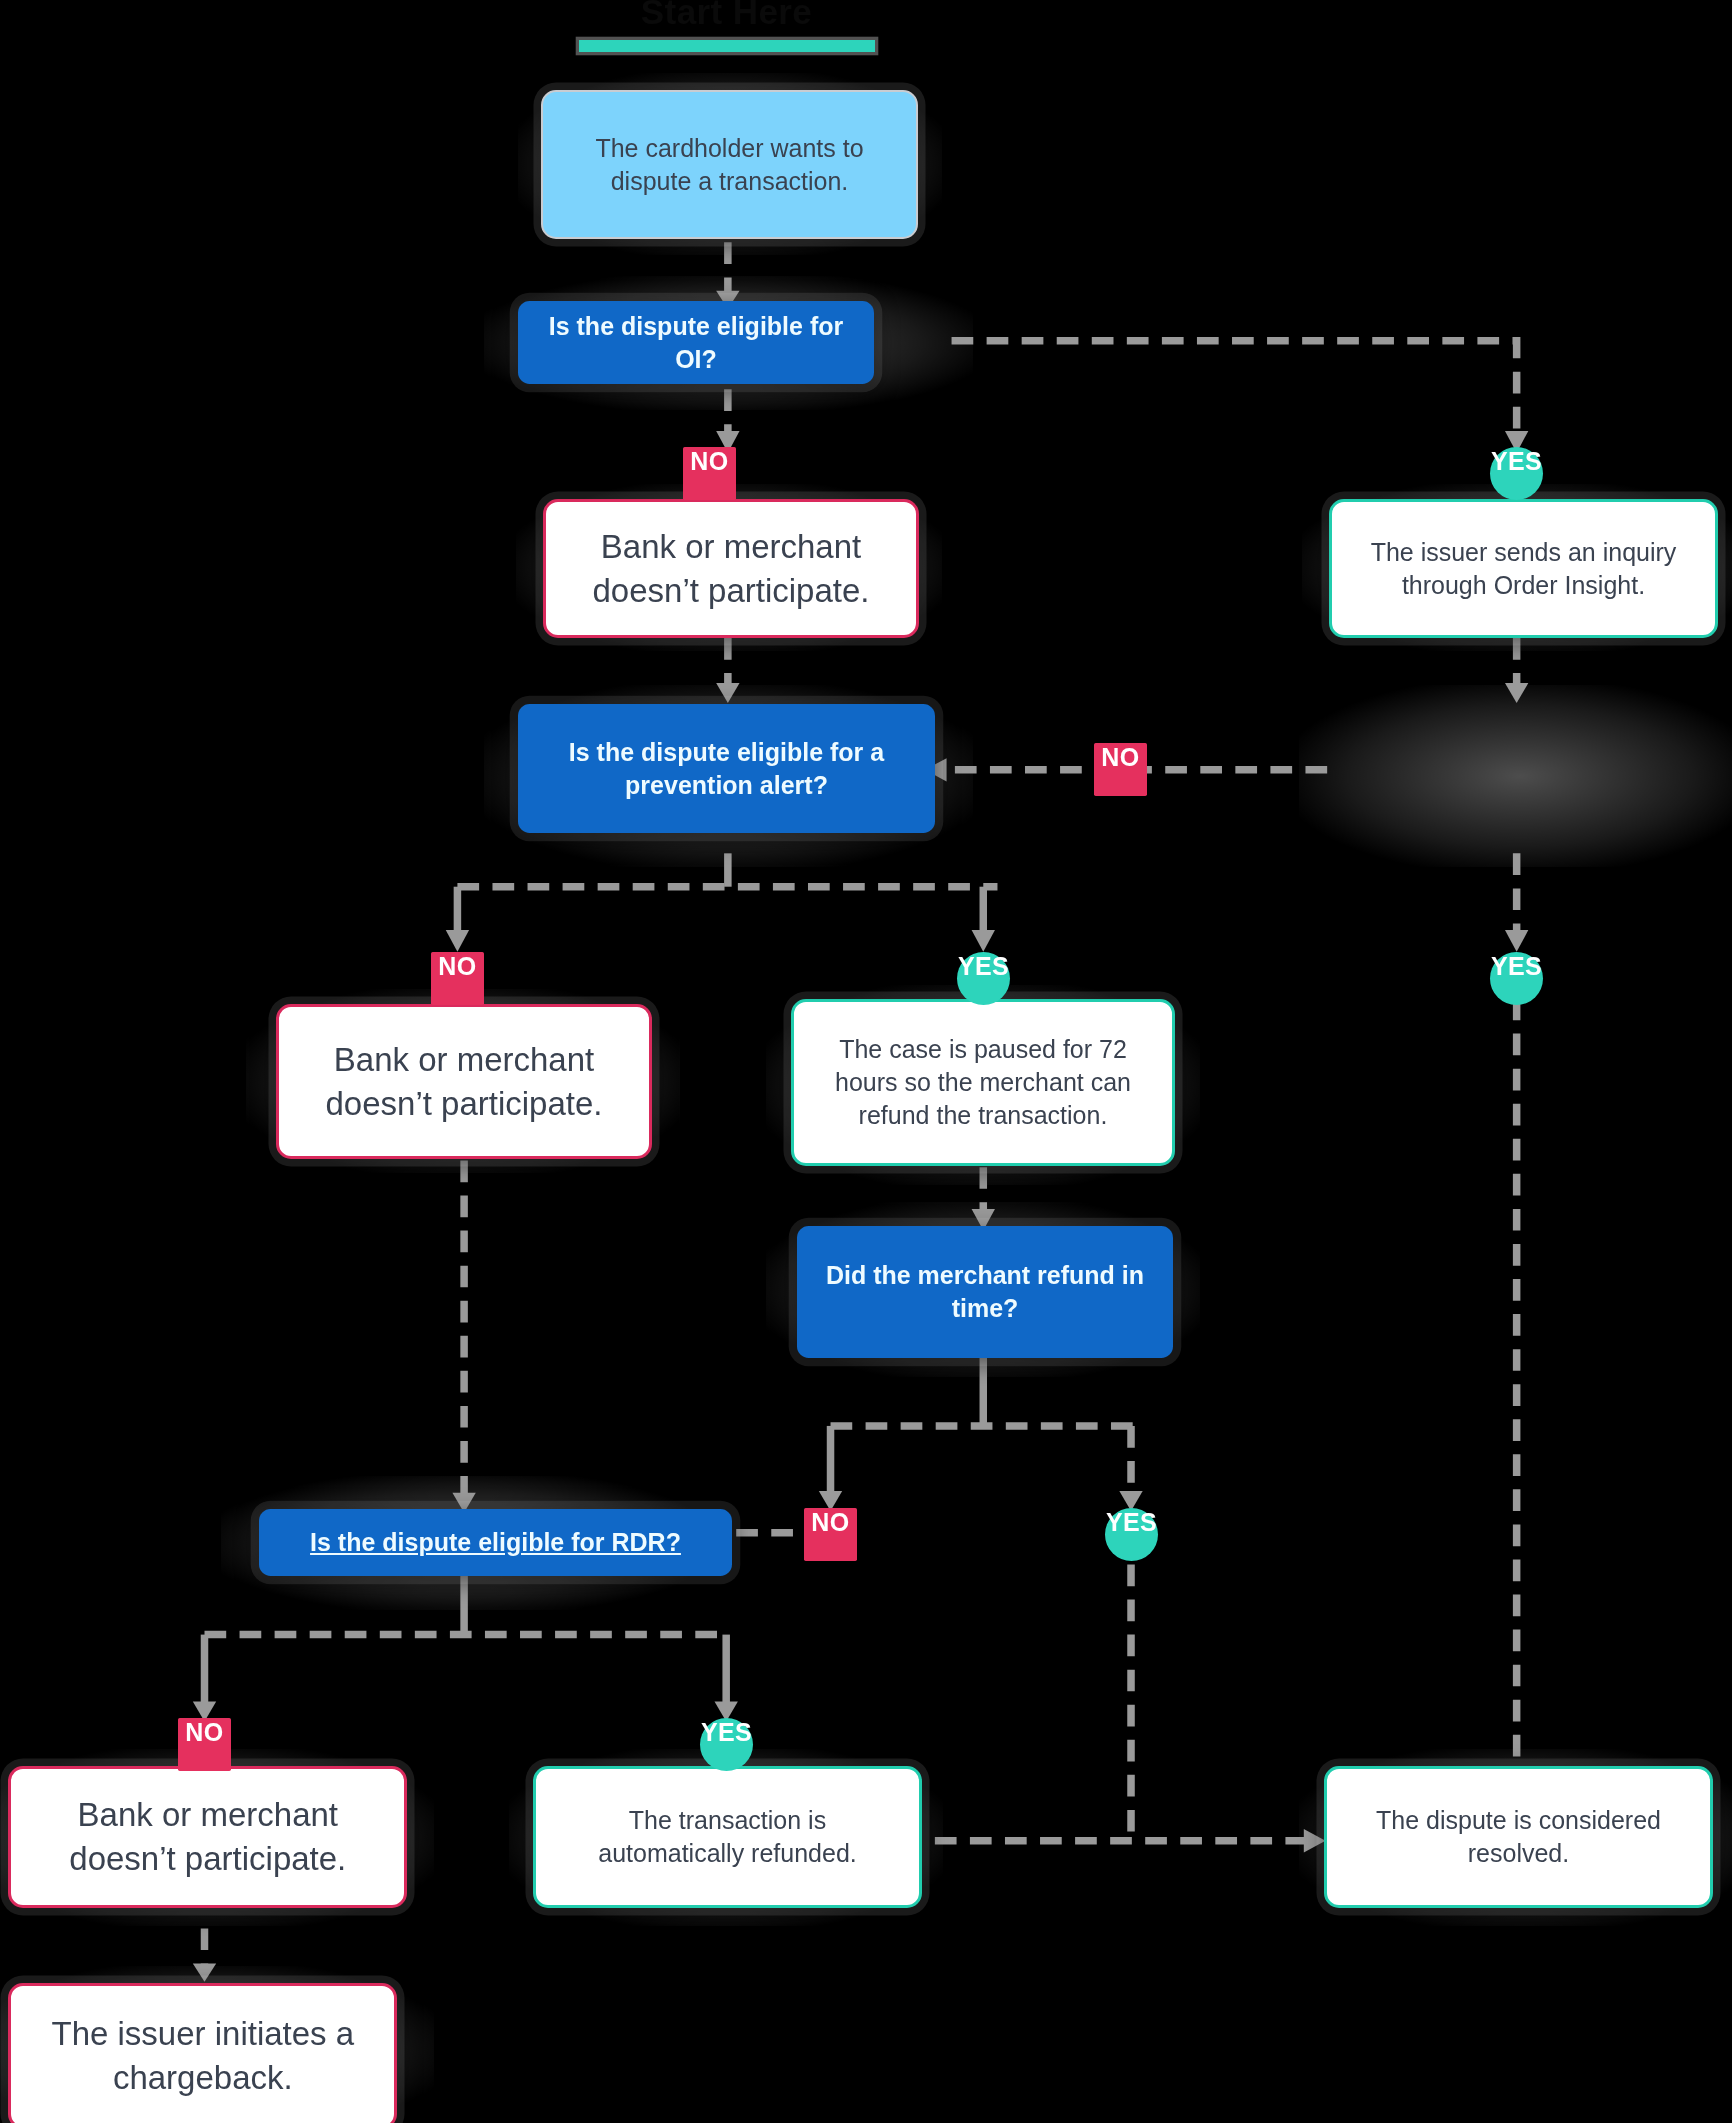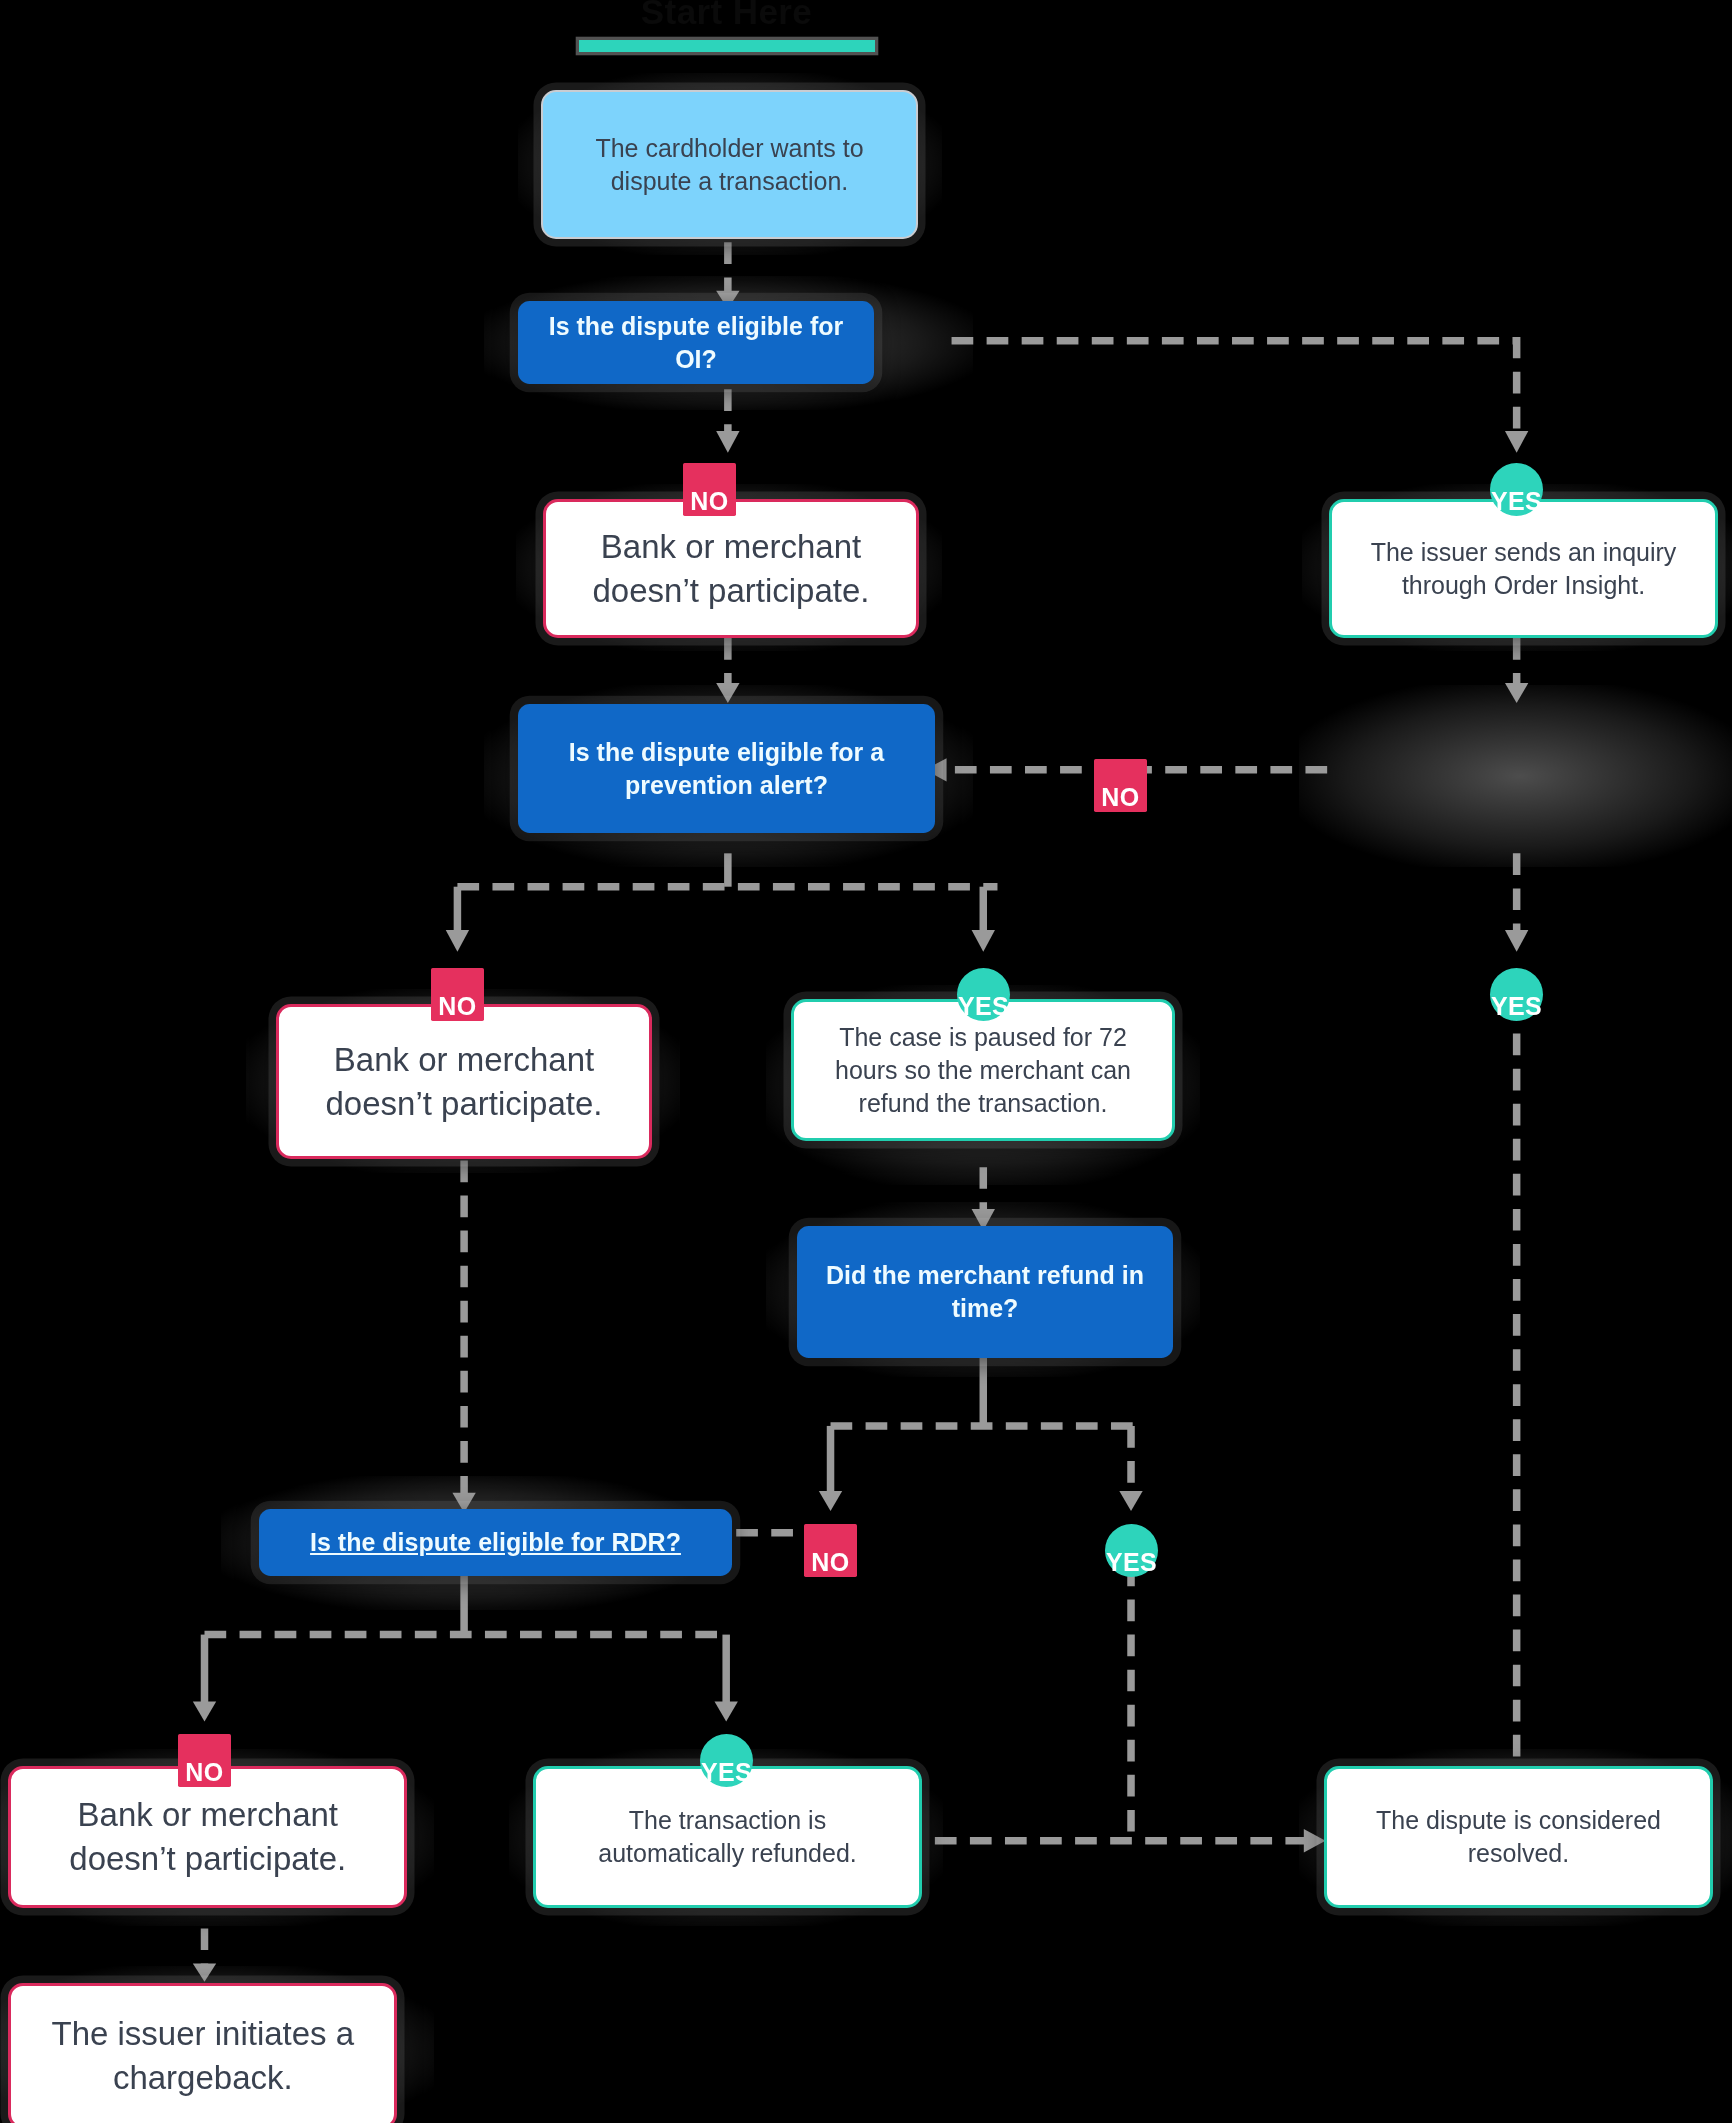--- a/index.html
+++ b/index.html
@@ -98,27 +98,26 @@
     background:radial-gradient(ellipse at center, rgba(255,255,255,0.30) 0%, rgba(255,255,255,0.10) 55%, rgba(255,255,255,0) 78%);
     z-index:1;
     pointer-events:none;
   }
 
   
   .badge{
     position:absolute;
     z-index:6;
     display:flex;
-    align-items:flex-end;
+    align-items:flex-start;
     justify-content:center;
     color:#ffffff;
     font-weight:bold;
     font-size:25px;
     letter-spacing:0.4px;
-    margin-top:16px;
   }
   .badge.no{
     width:53px;height:53px;
     background:#e5305e;
     border-radius:1.7px;
   }
   .badge.yes{
     width:53px;height:53px;
     background:#2dd4bb;
     border-radius:50%;
@@ -269,21 +268,21 @@
     <span>NO</span>
   </div>
   <div class="badge yes" style="left:957px;top:952px;">
     <span>YES</span>
   </div>
 
   <div class="node pink" style="left:276px;top:1004px;width:376px;height:155px;">
     <span class="label">Bank or merchant doesn’t participate.</span>
   </div>
 
-  <div class="node teal" style="left:791px;top:999px;width:384px;height:142px;">
+  <div class="node teal" style="left:791px;top:999px;width:384px;height:167px;">
     <span class="label">The case is paused for 72 hours so the merchant can refund the transaction.</span>
   </div>
 
   <div class="node decision" style="left:797px;top:1226px;width:376px;height:132px;">
     <span class="label">Did the merchant refund in time?</span>
   </div>
   <div class="badge no" style="left:804px;top:1508px;">
     <span>NO</span>
   </div>
   <div class="badge yes" style="left:1105px;top:1508px;">

